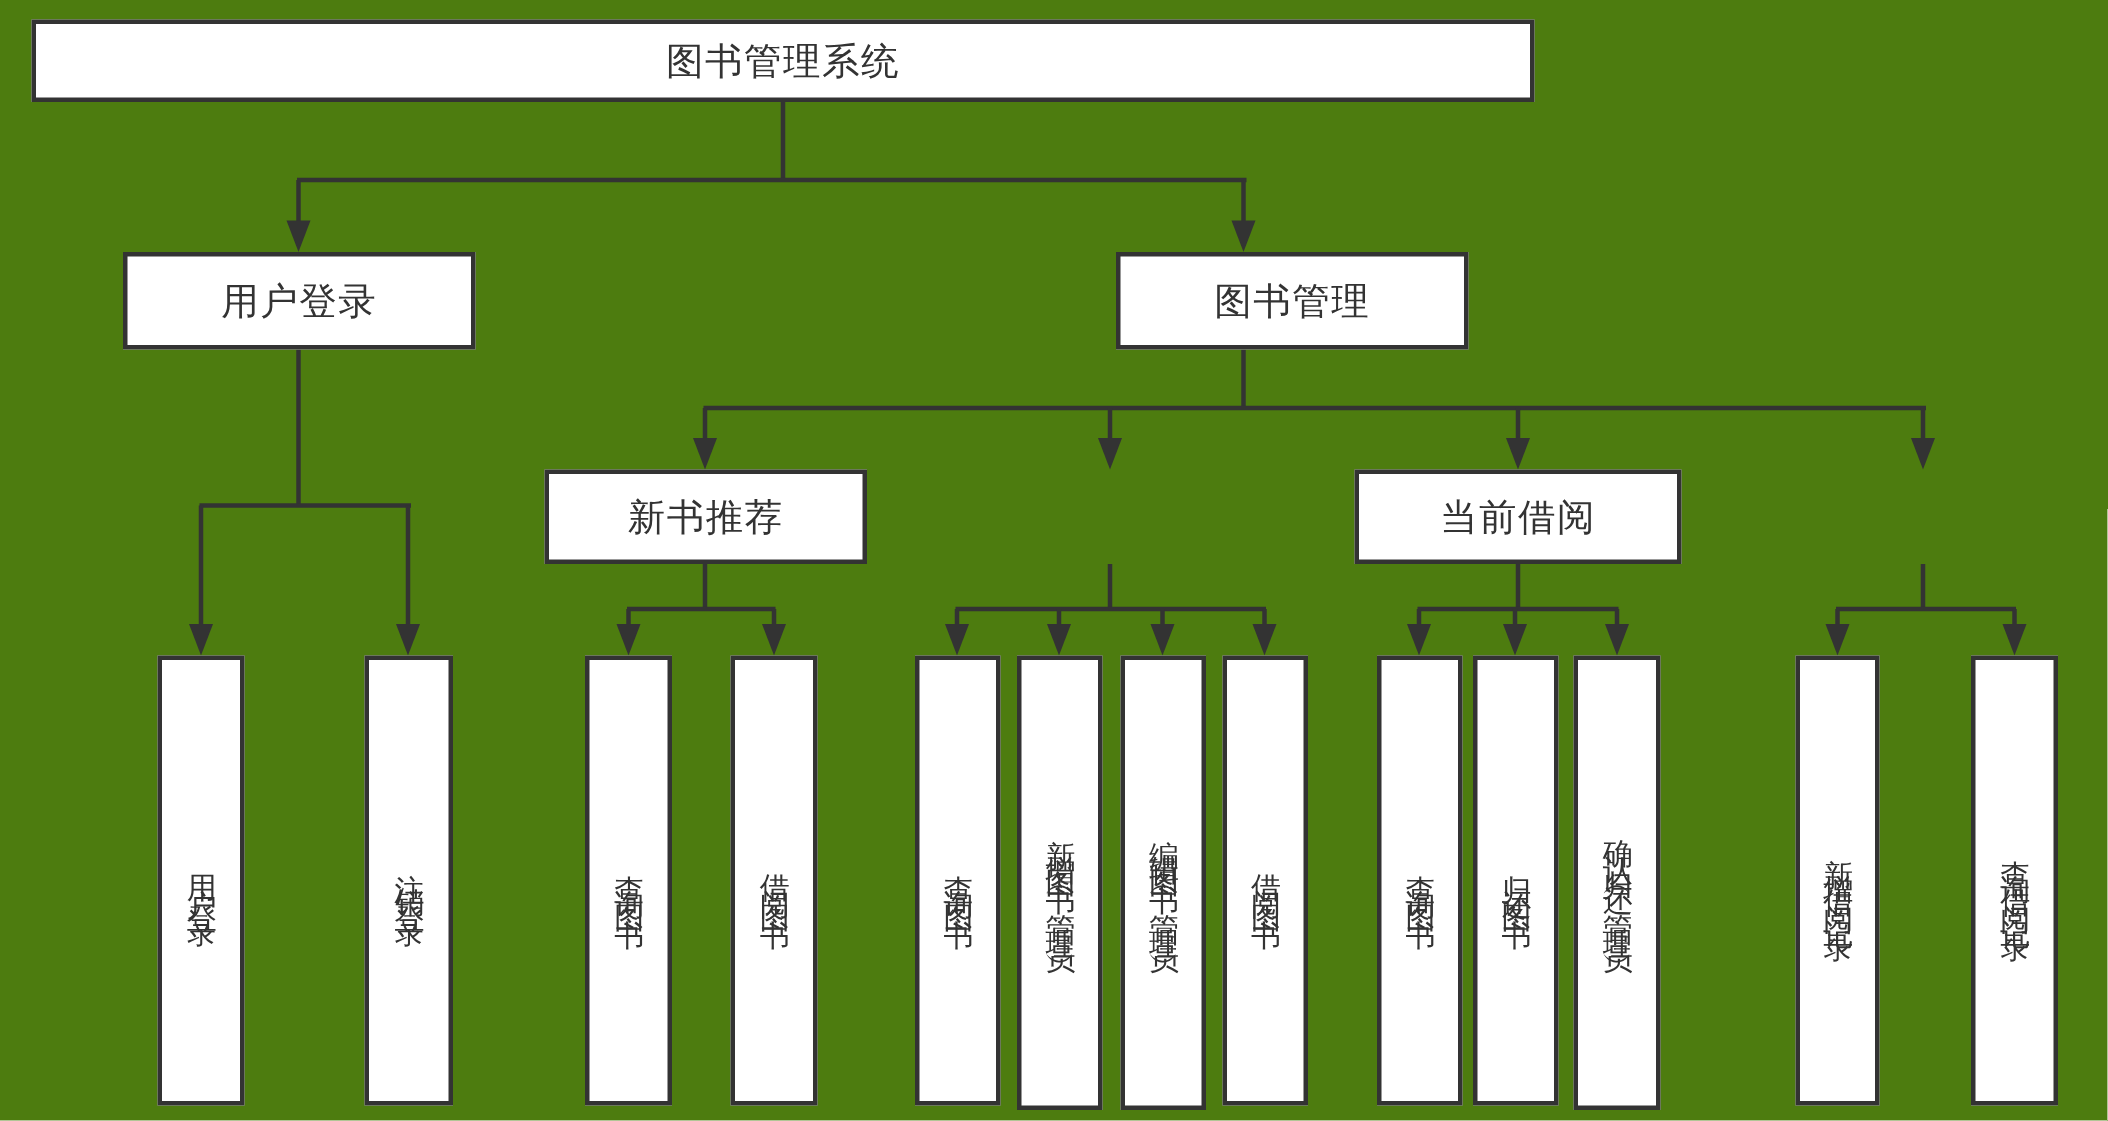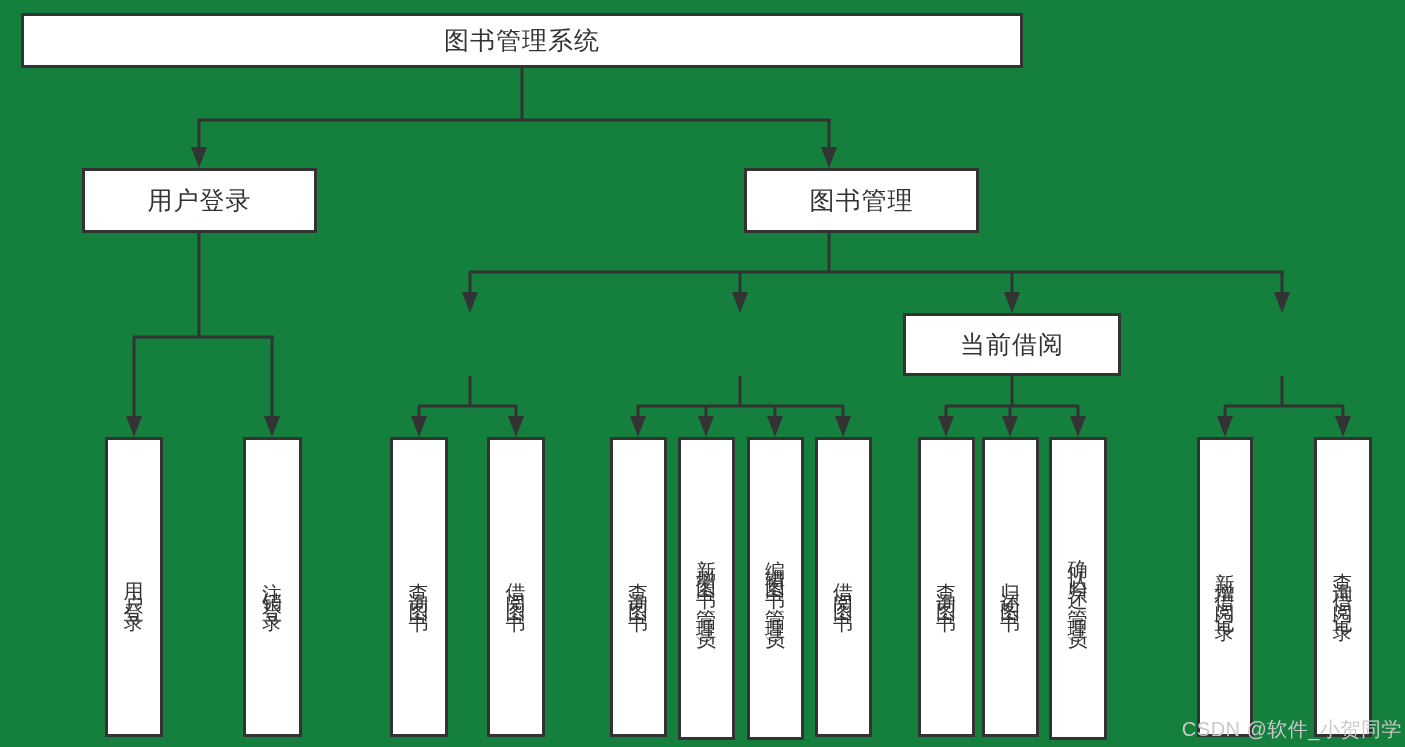--- a/index.html
+++ b/index.html
@@ -4,21 +4,21 @@
 <style>
   html, body {
     margin: 0;
     padding: 0;
     background: #ffffff;
   }
   .canvas {
     position: relative;
     width: 1405px;
     height: 747px;
-    background: #15803d;
+    background: #4d7c0f;
     font-family: "Liberation Sans", "DejaVu Sans", sans-serif;
     color: #333333;
     overflow: hidden;
   }
   svg.wires {
     position: absolute;
     left: 0;
     top: 0;
     z-index: 0;
   }
@@ -139,20 +139,23 @@
     <span>图书管理系统</span>
   </div>
 
   <div class="node hbox" style="left:82px; top:168px; width:235px; height:65px;">
     <span>用户登录</span>
   </div>
   <div class="node hbox" style="left:712px; top:168px; width:235px; height:65px;margin-left:32px;">
     <span>图书管理</span>
   </div>
 
+  <div class="node hbox" style="left:363px; top:313px; width:215px; height:63px;">
+    <span>新书推荐</span>
+  </div>
   <div class="node hbox" style="left:903px; top:313px; width:218px; height:63px;font-family:Liberation Mono, monospace;">
     <span>当前借阅</span>
   </div>
 
   <div class="node vbox" style="left:105px; top:437px; width:58px; height:300px;">
     <span>用户登录</span>
   </div>
   <div class="node vbox" style="left:243px; top:437px; width:59px; height:300px;">
     <span>注销登录</span>
   </div>
@@ -187,15 +190,14 @@
     <span>确认归还（管理员）</span>
   </div>
 
   <div class="node vbox" style="left:1197px; top:437px; width:56px; height:300px;">
     <span>新增借阅记录</span>
   </div>
   <div class="node vbox" style="left:1314px; top:437px; width:58px; height:300px;">
     <span>查询借阅记录</span>
   </div>
 
-  <div class="watermark">CSDN @软件_小贺同学</div>
 
 </div>
 
 </body></html>

